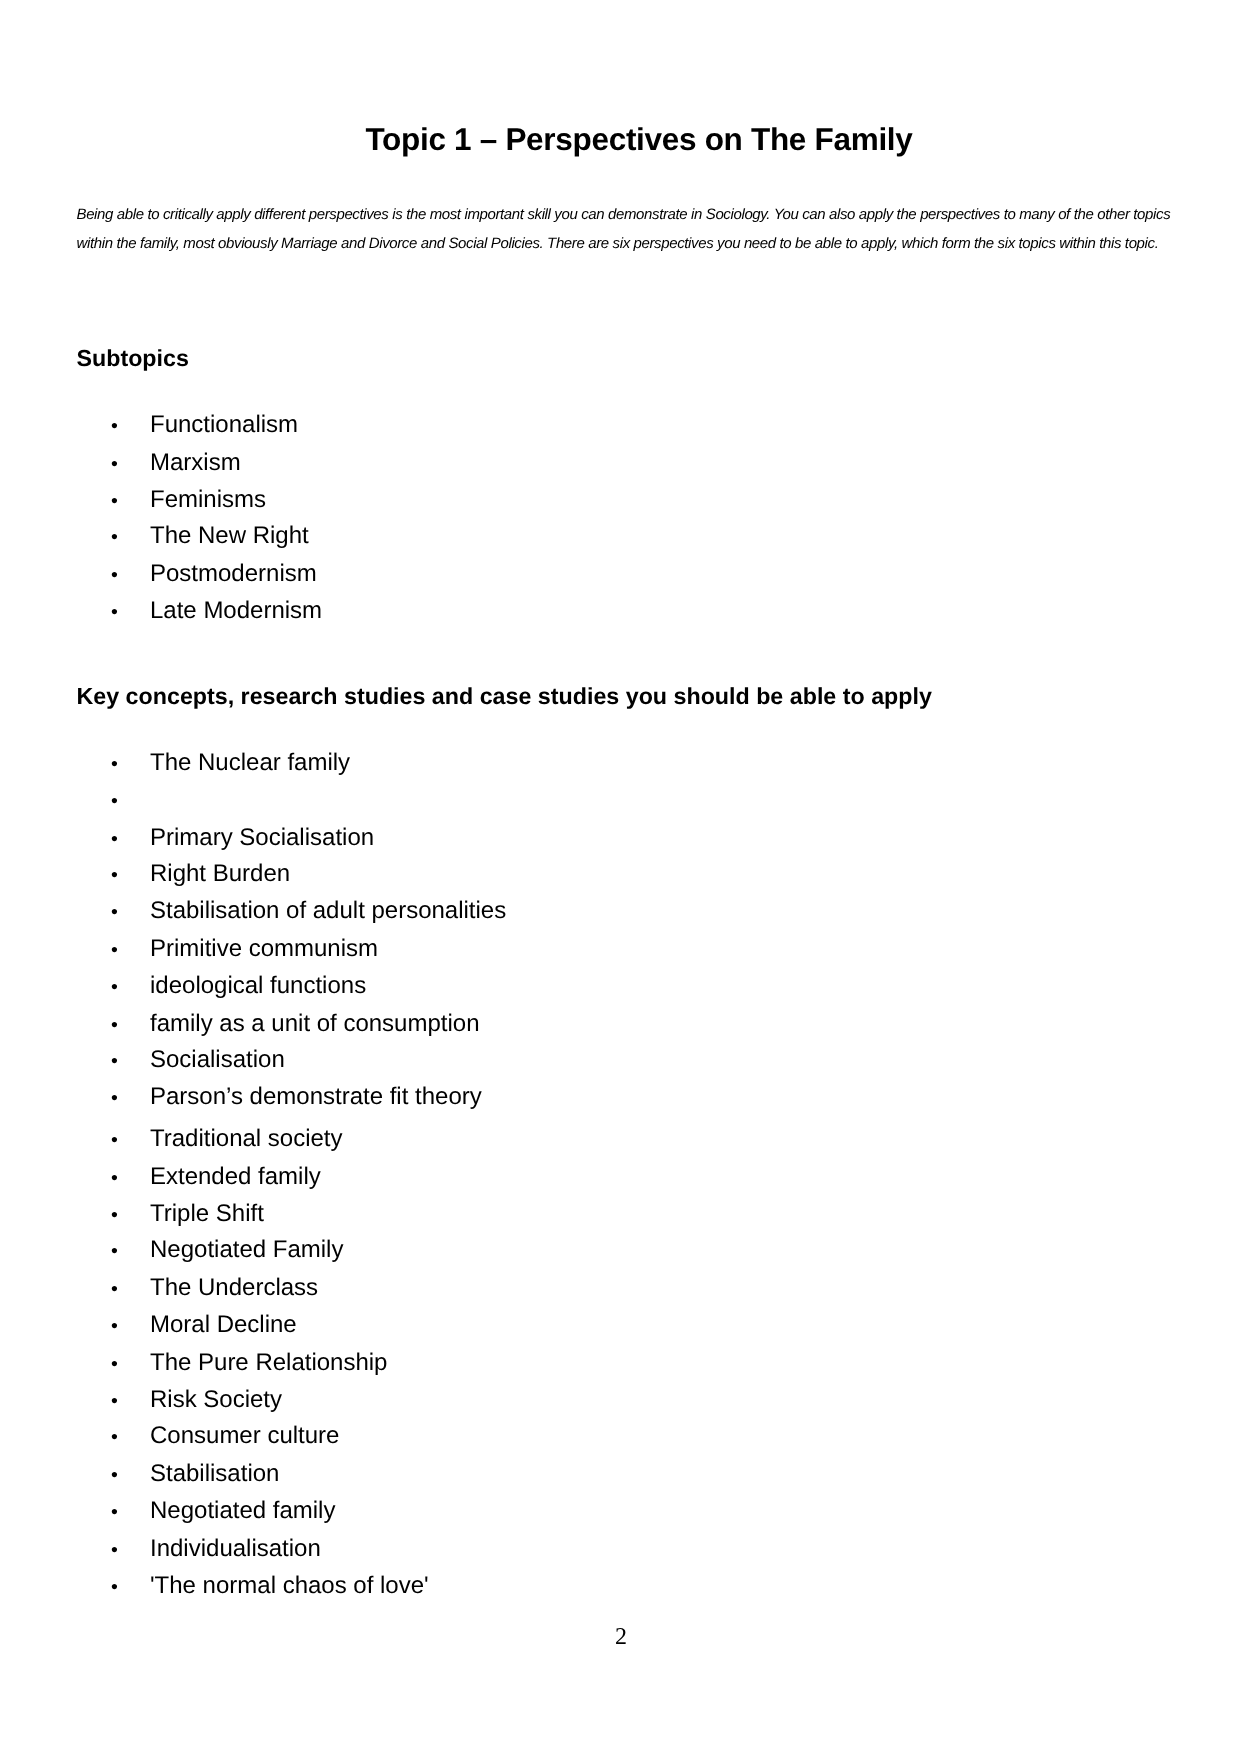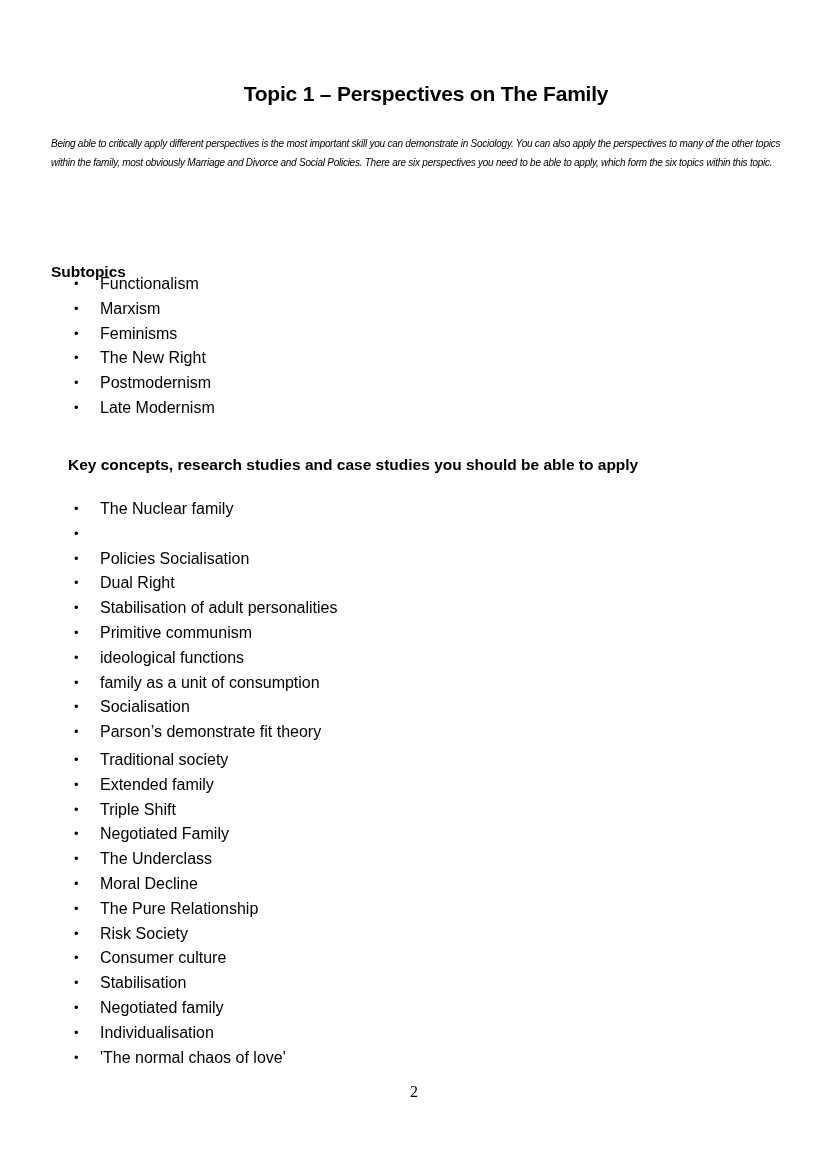--- a/index.html
+++ b/index.html
@@ -13,22 +13,22 @@
     }
     .intro {
       position: absolute; left: 51px; top: 134px; width: 730px;
       font-family: "Liberation Sans", sans-serif; font-style: italic; font-size: 10px;
       line-height: 19px; letter-spacing: -0.25px;
     }
     .heading {
       position: absolute; left: 51px;
       font-family: "Liberation Sans", sans-serif; font-weight: bold; font-size: 15.5px;
     }
-    .h-sub { top: 231px; margin-top: 32px; }
-    .h-key { top: 456px; margin-left: 17px; }
+    .h-sub { top: 231px; }
+    .h-key { top: 456px; }
     ul.blist { list-style: none; margin: 0; padding: 0; position: absolute; left: 74px; }
     ul.blist li {
       position: relative; padding-left: 26px;
       font-family: "Liberation Sans", sans-serif; font-size: 16px;
       height: 24.8px; line-height: 24.8px;
     }
     ul.blist li .bullet { position: absolute; left: 0; top: 0; font-size: 13px; }
     .sub-list { top: 272px; }
     .key-list1 { top: 497px; }
     .key-list2 { top: 748px; }
@@ -51,22 +51,22 @@
     <li><span class="bullet">•</span><span>Feminisms</span></li>
     <li><span class="bullet">•</span><span>The New Right</span></li>
     <li><span class="bullet">•</span><span>Postmodernism</span></li>
     <li><span class="bullet">•</span><span>Late Modernism</span></li>
   </ul>
 
   <div class="heading h-key">Key concepts, research studies and case studies you should be able to apply</div>
   <ul class="blist key-list1">
     <li><span class="bullet">•</span><span>The Nuclear family</span></li>
     <li><span class="bullet">•</span></li>
-    <li><span class="bullet">•</span><span>Policies Socialisation</span></li>
-    <li><span class="bullet">•</span><span>Dual Right</span></li>
+    <li><span class="bullet">•</span><span>Primary Socialisation</span></li>
+    <li><span class="bullet">•</span><span>Right Burden</span></li>
     <li><span class="bullet">•</span><span>Stabilisation of adult personalities</span></li>
     <li><span class="bullet">•</span><span>Primitive communism</span></li>
     <li><span class="bullet">•</span><span>ideological functions</span></li>
     <li><span class="bullet">•</span><span>family as a unit of consumption</span></li>
     <li><span class="bullet">•</span><span>Socialisation</span></li>
     <li><span class="bullet">•</span><span>Parson’s demonstrate fit theory</span></li>
   </ul>
 
   <ul class="blist key-list2">
     <li><span class="bullet">•</span><span>Traditional society</span></li>

